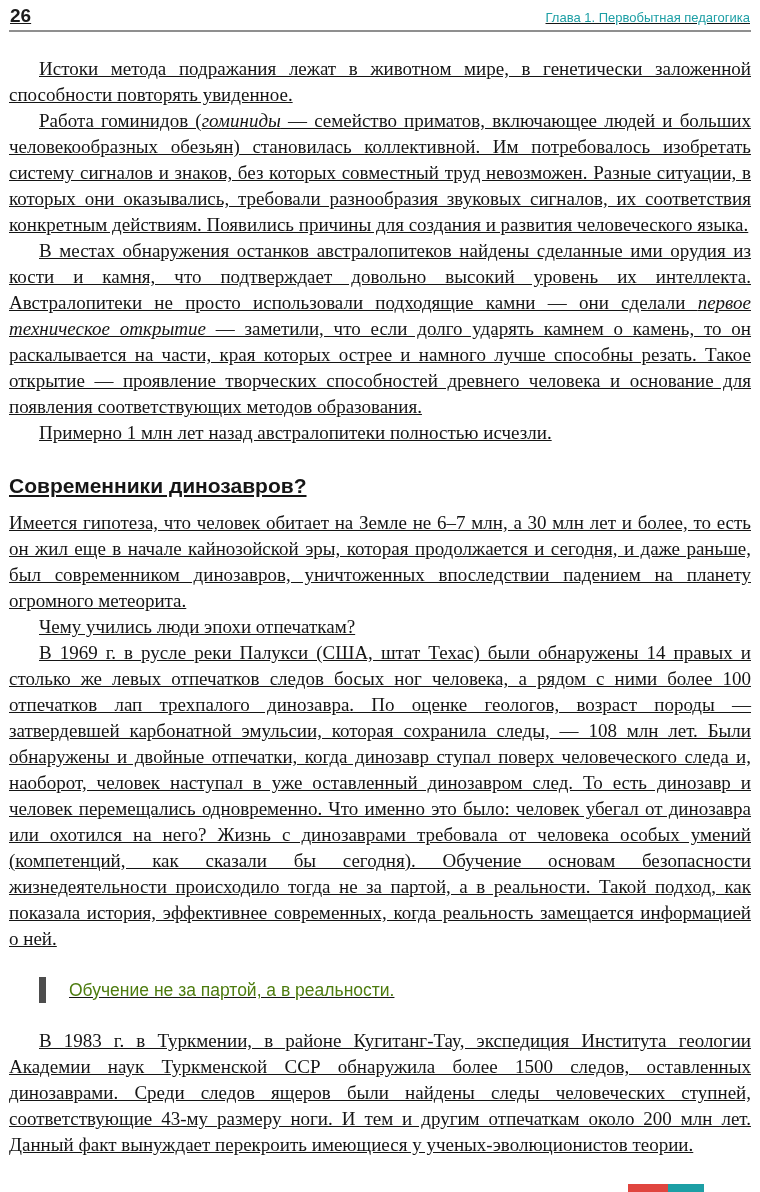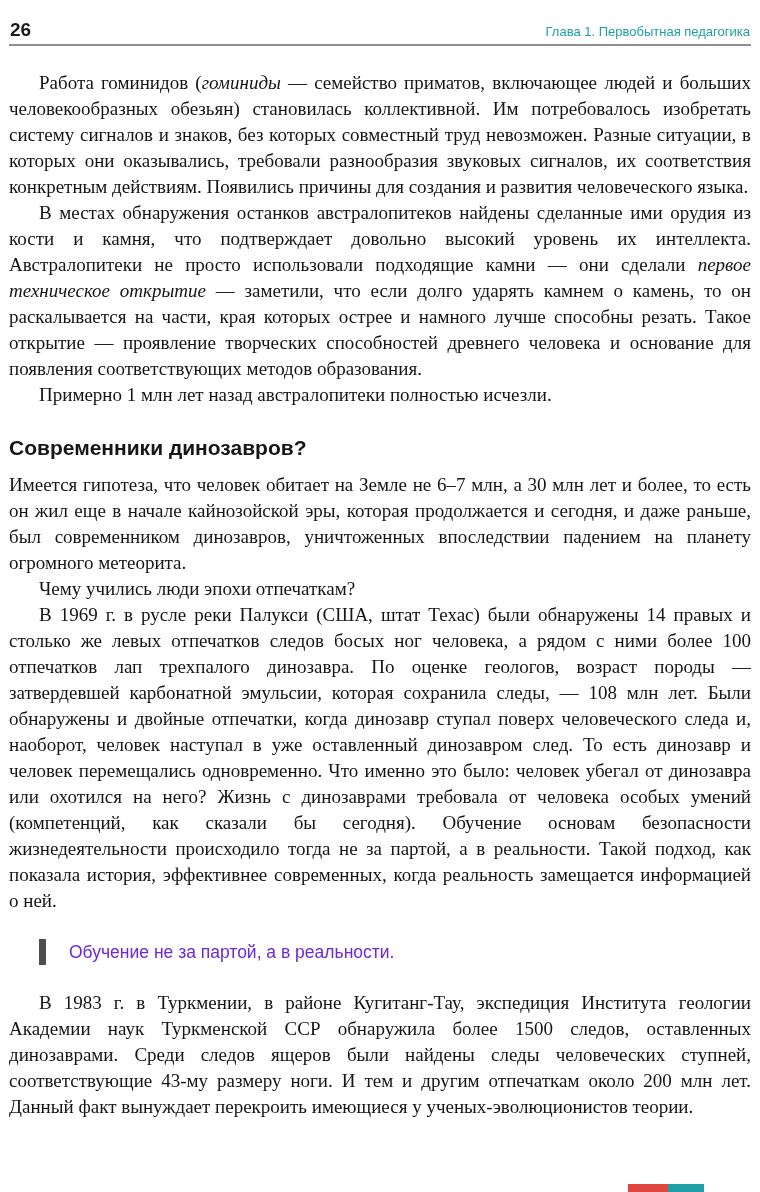--- a/index.html
+++ b/index.html
@@ -5,21 +5,21 @@
   html, body { margin: 0; padding: 0; }
   body {
     width: 760px;
     height: 1192px;
     background: #ffffff;
     position: relative;
     overflow: hidden;
     font-family: "Liberation Serif", serif;
     color: #151515;
   }
-  .page { padding: 14px 9px; }
+  .page { padding: 0 9px; text-decoration: underline; }
 
   .header {
     display: flex;
     justify-content: space-between;
     align-items: baseline;
     font-family: "Liberation Sans", sans-serif;
     padding: 5px 1px 3px 1px;
   }
   .page-number {
     font-weight: bold;
@@ -55,21 +55,21 @@
     margin: 28px 0 12px 0;
   }
 
   .quote {
     display: flex;
     align-items: stretch;
     margin: 25px 0 25px 30px;
     font-family: "Liberation Sans", sans-serif;
     font-size: 17.5px;
     line-height: 25px;
-    color: #6d28d9;
+    color: #4d7c0f;
   }
   .quote-bar {
     width: 7px;
     background: var(--quote_bar, #4d4d4d);
     margin-right: 23px;
     flex: 0 0 auto;
   }
   .quote-text { padding-top: 1px; }
 
   .progress {
@@ -86,20 +86,21 @@
 </head>
 <body>
 
 <div class="page">
   <header class="header">
     <span class="page-number">26</span>
     <span class="chapter-title">Глава 1. Первобытная педагогика</span>
   </header>
   <div class="header-rule"></div>
   <main class="content">
+      <p class="para indent"><span>Истоки метода подражания лежат в животном мире, в генетически заложенной способности повторять увиденное.</span></p>
       <p class="para indent"><span>Работа гоминидов (</span><i>гоминиды</i><span> — семейство приматов, включающее людей и больших человекообразных обезьян) становилась коллективной. Им потребовалось изобретать систему сигналов и знаков, без которых совместный труд невозможен. Разные ситуации, в которых они оказывались, требовали разнообразия звуковых сигналов, их соответствия конкретным действиям. Появились причины для создания и развития человеческого языка.</span></p>
       <p class="para indent"><span>В местах обнаружения останков австралопитеков найдены сделанные ими орудия из кости и камня, что подтверждает довольно высокий уровень их интеллекта. Австралопитеки не просто использовали подходящие камни — они сделали </span><i>первое техническое открытие</i><span> — заметили, что если долго ударять камнем о камень, то он раскалывается на части, края которых острее и намного лучше способны резать. Такое открытие — проявление творческих способностей древнего человека и основание для появления соответствующих методов образования.</span></p>
       <p class="para indent"><span>Примерно 1 млн лет назад австралопитеки полностью исчезли.</span></p>
       <h2 class="section-heading"><span>Современники динозавров?</span></h2>
       <p class="para"><span>Имеется гипотеза, что человек обитает на Земле не 6–7 млн, а 30 млн лет и более, то есть он жил еще в начале кайнозойской эры, которая продолжается и сегодня, и даже раньше, был современником динозавров, уничтоженных впоследствии падением на планету огромного метеорита.</span></p>
       <p class="para indent"><span>Чему учились люди эпохи отпечаткам?</span></p>
       <p class="para indent"><span>В 1969 г. в русле реки Палукси (США, штат Техас) были обнаружены 14 правых и столько же левых отпечатков следов босых ног человека, а рядом с ними более 100 отпечатков лап трехпалого динозавра. По оценке геологов, возраст породы — затвердевшей карбонатной эмульсии, которая сохранила следы, — 108 млн лет. Были обнаружены и двойные отпечатки, когда динозавр ступал поверх человеческого следа и, наоборот, человек наступал в уже оставленный динозавром след. То есть динозавр и человек перемещались одновременно. Что именно это было: человек убегал от динозавра или охотился на него? Жизнь с динозаврами требовала от человека особых умений (компетенций, как сказали бы сегодня). Обучение основам безопасности жизнедеятельности происходило тогда не за партой, а в реальности. Такой подход, как показала история, эффективнее современных, когда реальность замещается информацией о ней.</span></p>
       <div class="quote">
         <span class="quote-bar"></span>
         <span class="quote-text"><span>Обучение не за партой, а в реальности.</span></span>

